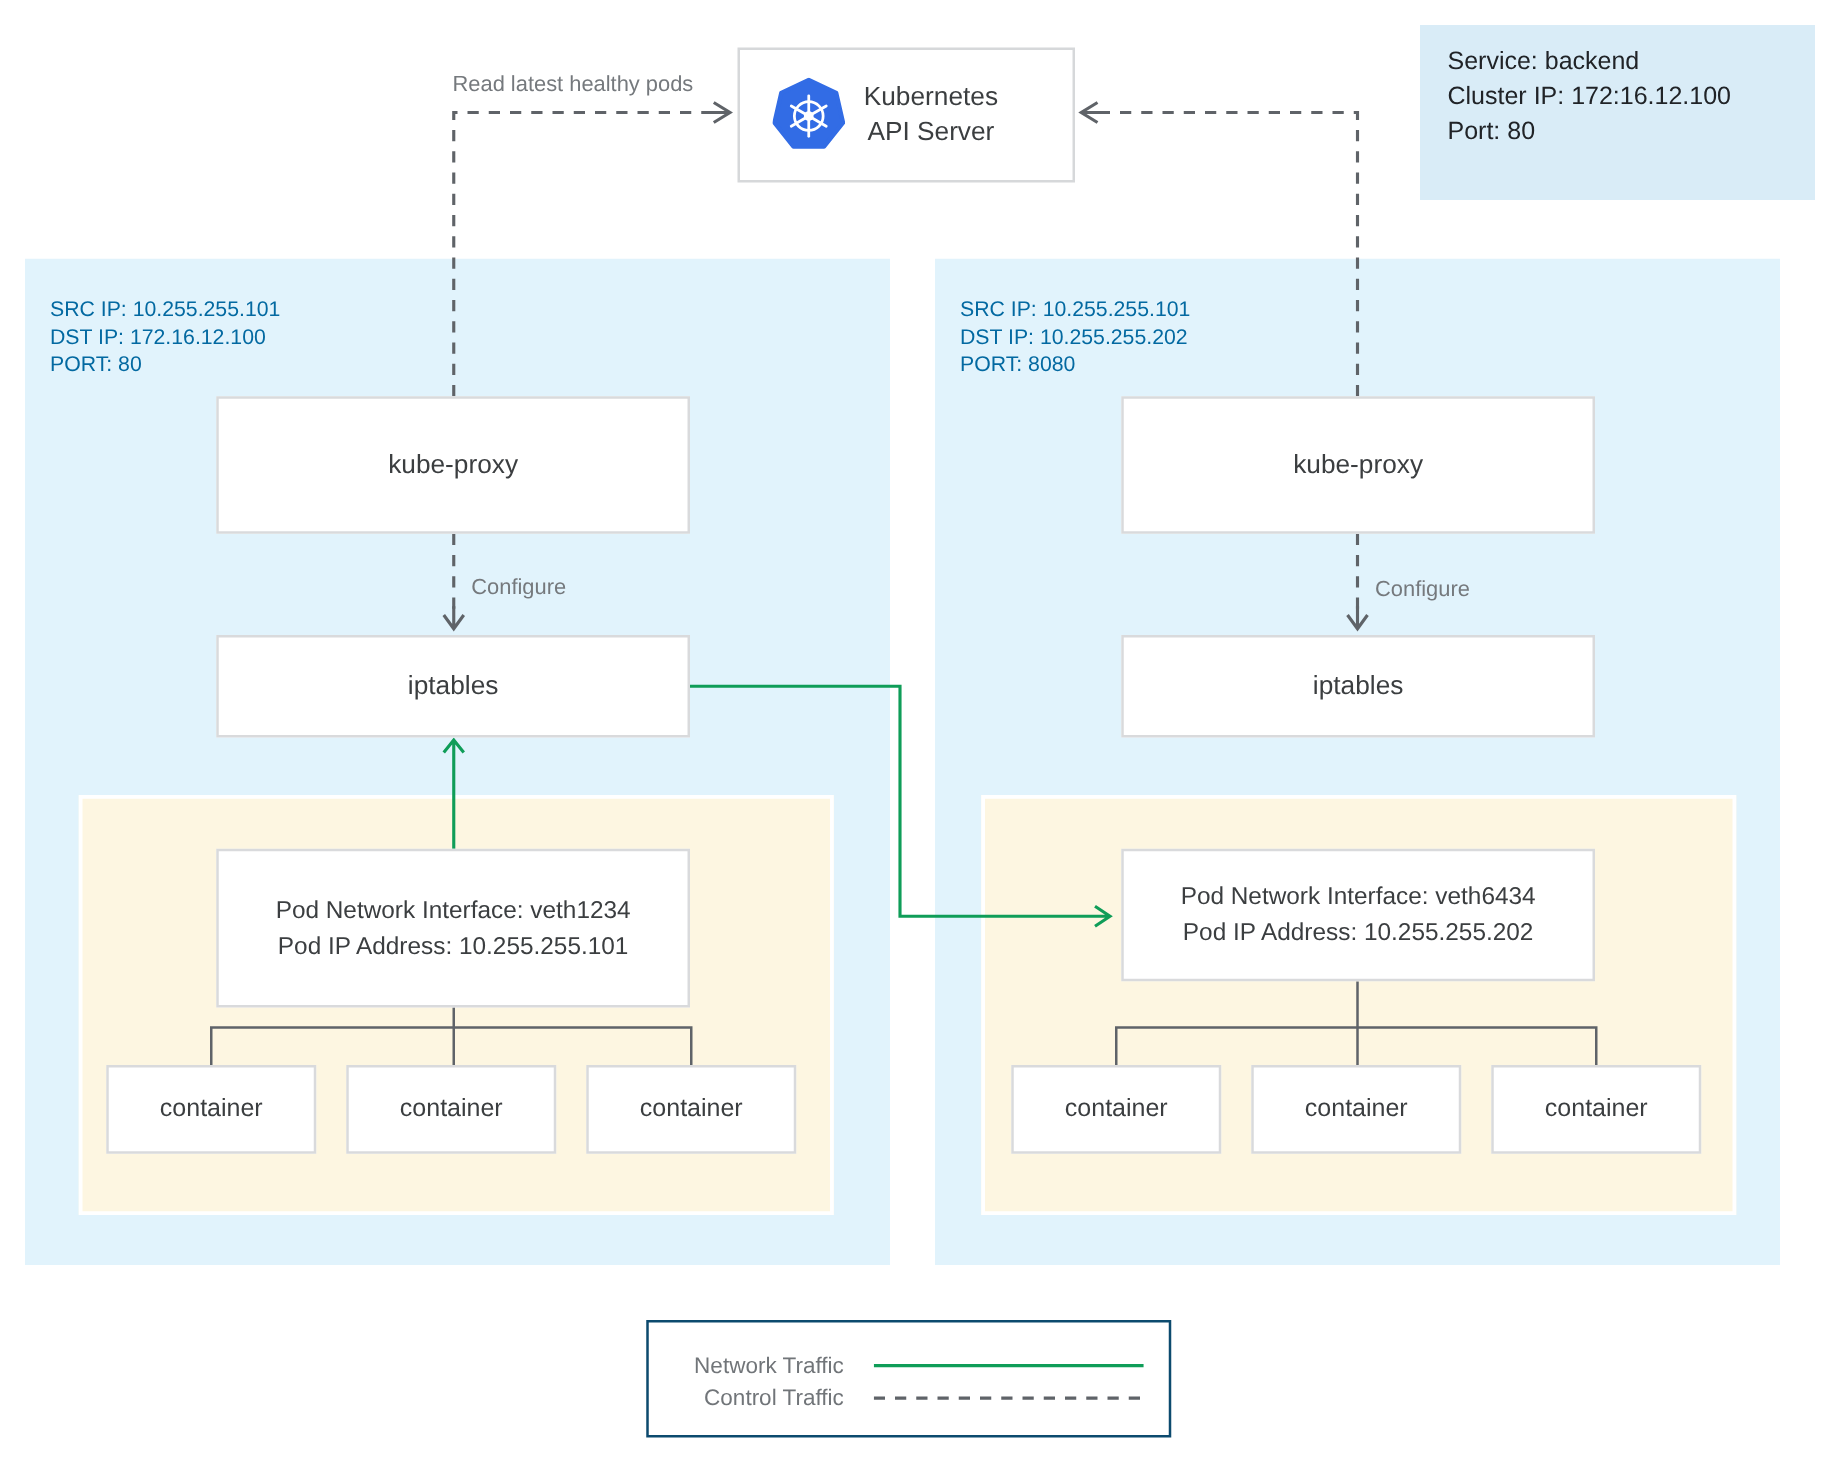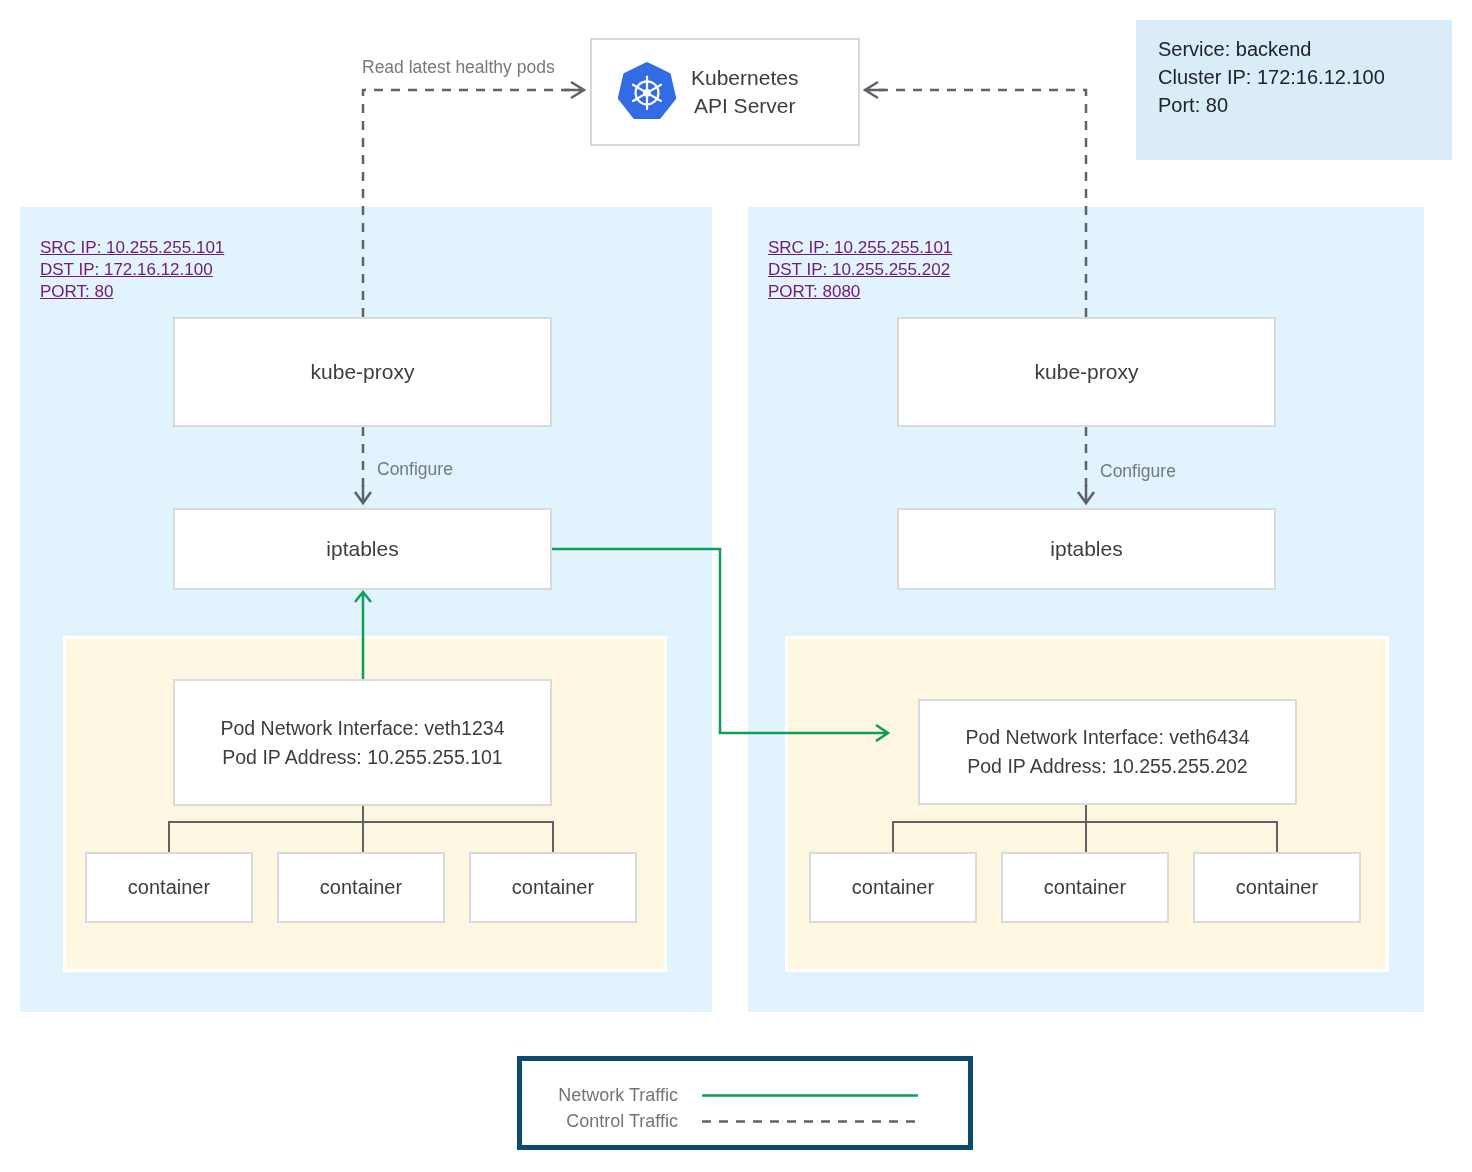--- a/index.html
+++ b/index.html
@@ -22,50 +22,50 @@
     display:flex;align-items:center;justify-content:center;
     color:#3b3e40;z-index:2;font-size:21px;text-align:center;
   }
   #kube-proxy-left {left:173px;top:317px;width:379px;height:110px;}
   #kube-proxy-right{left:897px;top:317px;width:379px;height:110px;}
   #iptables-left   {left:173px;top:508px;width:379px;height:82px;}
   #iptables-right  {left:897px;top:508px;width:379px;height:82px;}
 
   .pni{flex-direction:column;font-size:19.5px;line-height:29px;}
   #pni-left {left:173px;top:679px;width:379px;height:127px;}
-  #pni-right{left:918px;top:679px;width:379px;height:106px;margin-top:20px;}
+  #pni-right{left:897px;top:679px;width:379px;height:106px;}
 
   .container-box{width:168px;height:71px;top:852px;font-size:20px;}
   #c-l-1{left:85px;}  #c-l-2{left:277px;} #c-l-3{left:469px;}
   #c-r-1{left:809px;} #c-r-2{left:1001px;}#c-r-3{left:1193px;}
 
   #api-server{
     left:590px;top:38px;width:270px;height:108px;border:2px solid #d6d8da;
     justify-content:flex-start;padding-left:26px;gap:15px;
   }
   .api-title{font-size:21px;line-height:28px;color:#3b3e40;}
 
   #service-box{
     position:absolute;left:1136px;top:20px;width:316px;height:140px;background:#d9ecf7;
     box-sizing:border-box;padding:15px 0 0 22px;font-size:20px;line-height:28px;
     color:#202327;z-index:2;
   }
 
-  .node-header{position:absolute;font-size:17px;line-height:22px;color:#701a75;z-index:2;text-decoration:underline;}
+  .node-header{position:absolute;font-size:17px;line-height:22px;color:#0369a1;z-index:2;}
   #header-left {left:40px;top:237px;}
   #header-right{left:768px;top:237px;}
 
   .float-label{position:absolute;font-size:17.5px;color:#75797d;z-index:2;white-space:nowrap;}
   #label-read{left:362px;top:57px;}
   #label-configure-left{left:377px;top:459px;}
   #label-configure-right{left:1100px;top:461px;}
 
   #legend{
-    position:absolute;left:517px;top:1056px;width:456px;height:94px;background:#fff;
-    border:5px solid #0c4a6e;box-sizing:border-box;z-index:2;
+    position:absolute;left:517px;top:1056px;width:420px;height:94px;background:#fff;
+    border:2px solid #0c4a6e;box-sizing:border-box;z-index:2;
   }
   .legend-row{display:flex;align-items:center;height:26px;}
   .legend-row.first{margin-top:21px;}
   .legend-label{width:156px;text-align:right;font-size:18px;color:#717579;}
   .legend-line{margin-left:24px;display:flex;align-items:center;}
 </style>
 </head>
 <body>
 
 <div class="canvas">

